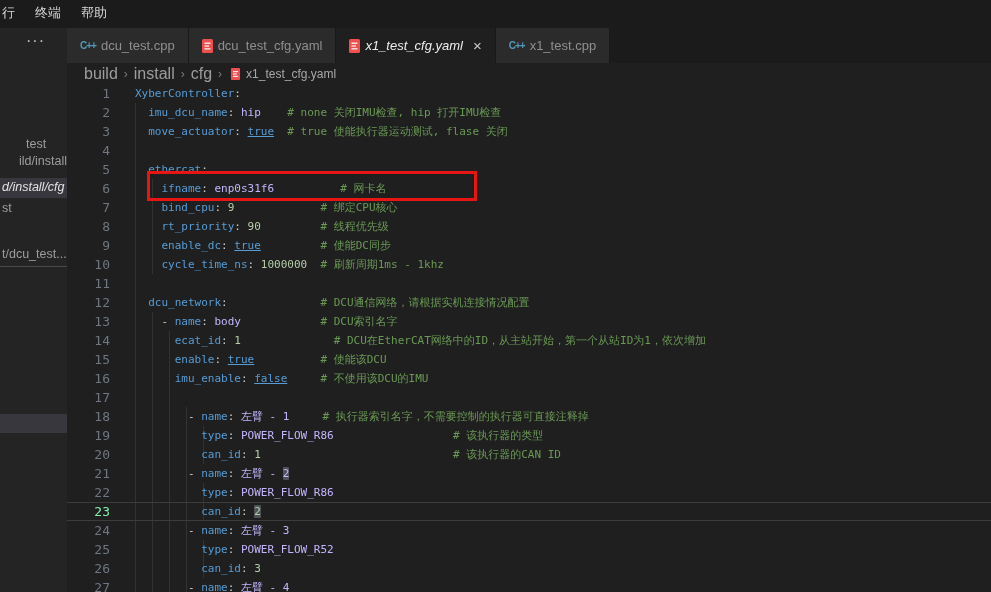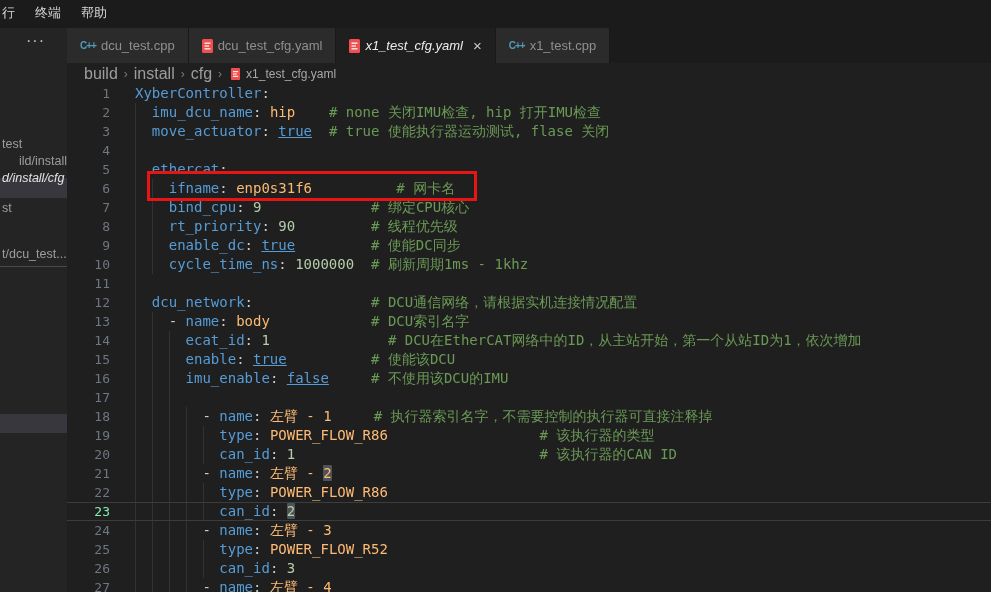--- a/index.html
+++ b/index.html
@@ -14,25 +14,25 @@
                line-height:26px; white-space:nowrap; }
   .menu-item:first-child { margin-left:-8px; }
 
   
   #sidebar { position:absolute; left:0; top:28px; width:67px; height:564px;
              background:#242424; overflow:hidden; }
   #sidebar-more { position:absolute; left:26px; top:4px; color:#c5c5c5;
                   font-size:16px; letter-spacing:1px; cursor:default; }
   .frag { position:absolute; left:2px; color:#9d9d9d; font-size:12.5px;
           white-space:nowrap; }
-  #frag-0 { top:109px; }
+  #frag-0 { top:109px;margin-left:24px; }
   #frag-1 { top:126px;padding-left:17px; }
   #sel-row { position:absolute; left:0; top:150px; width:67px; height:20px;
              background:#37373d; }
-  #frag-2 { top:143px; color:#e2e2e2; font-style:italic; }
+  #frag-2 { top:152px; color:#e2e2e2; font-style:italic; }
   #frag-3 { top:173px; }
   #frag-4 { top:219px; }
   #side-sep { position:absolute; left:0; top:238px; width:67px; height:0;
               border-top:1px solid #4a4a4a; }
   #side-band { position:absolute; left:0; top:386px; width:67px; height:19px;
                background:#37373d; }
 
   
   #tabbar { position:absolute; left:67px; top:28px; width:924px; height:35px;
             background:#1b1b1b; display:flex; }
@@ -67,24 +67,24 @@
   .g-c4 { left:102px; top:247px; bottom:0; }
   .g-c6 { left:119px; top:323px; bottom:0; }
   .g-c8a{ left:136px; top:342px; height:38px; }
   .g-c8b{ left:136px; top:399px; height:38px; }
   .g-c8c{ left:136px; top:456px; height:38px; }
 
   .line { position:relative; height:19px; white-space:pre; }
   .ln { position:absolute; left:0; top:0; width:43px; text-align:right;
         color:#6e7681; font-size:13px; line-height:19px; }
   .line.cur .ln { color:#86efac; }
-  .lc { position:absolute; left:68px; top:0; font-size:14px; line-height:19px;
+  .lc { position:absolute; left:68px; top:0; font-size:11px; line-height:19px;
         color:#cccccc;text-align:right; }
   .tk { color:#569cd6; }   
-  .ts { color:#fdba74;margin-top:8px; }   
+  .ts { color:#c4b5fd;margin-top:8px; }   
   .tn { color:#b5cea8; }   
   .tb { color:#569cd6;text-decoration:underline; }   
   .tc { color:#6a9955; }   
   .tp { color:#cccccc; }   
   .thl { background:#4e5359; border-radius:1px; }
 
   #cur-line-box { position:absolute; left:0; right:0; top:418px; height:19px;
                   border-top:1px solid #3c3c3c; border-bottom:1px solid #3c3c3c;
                   pointer-events:none; }
 

